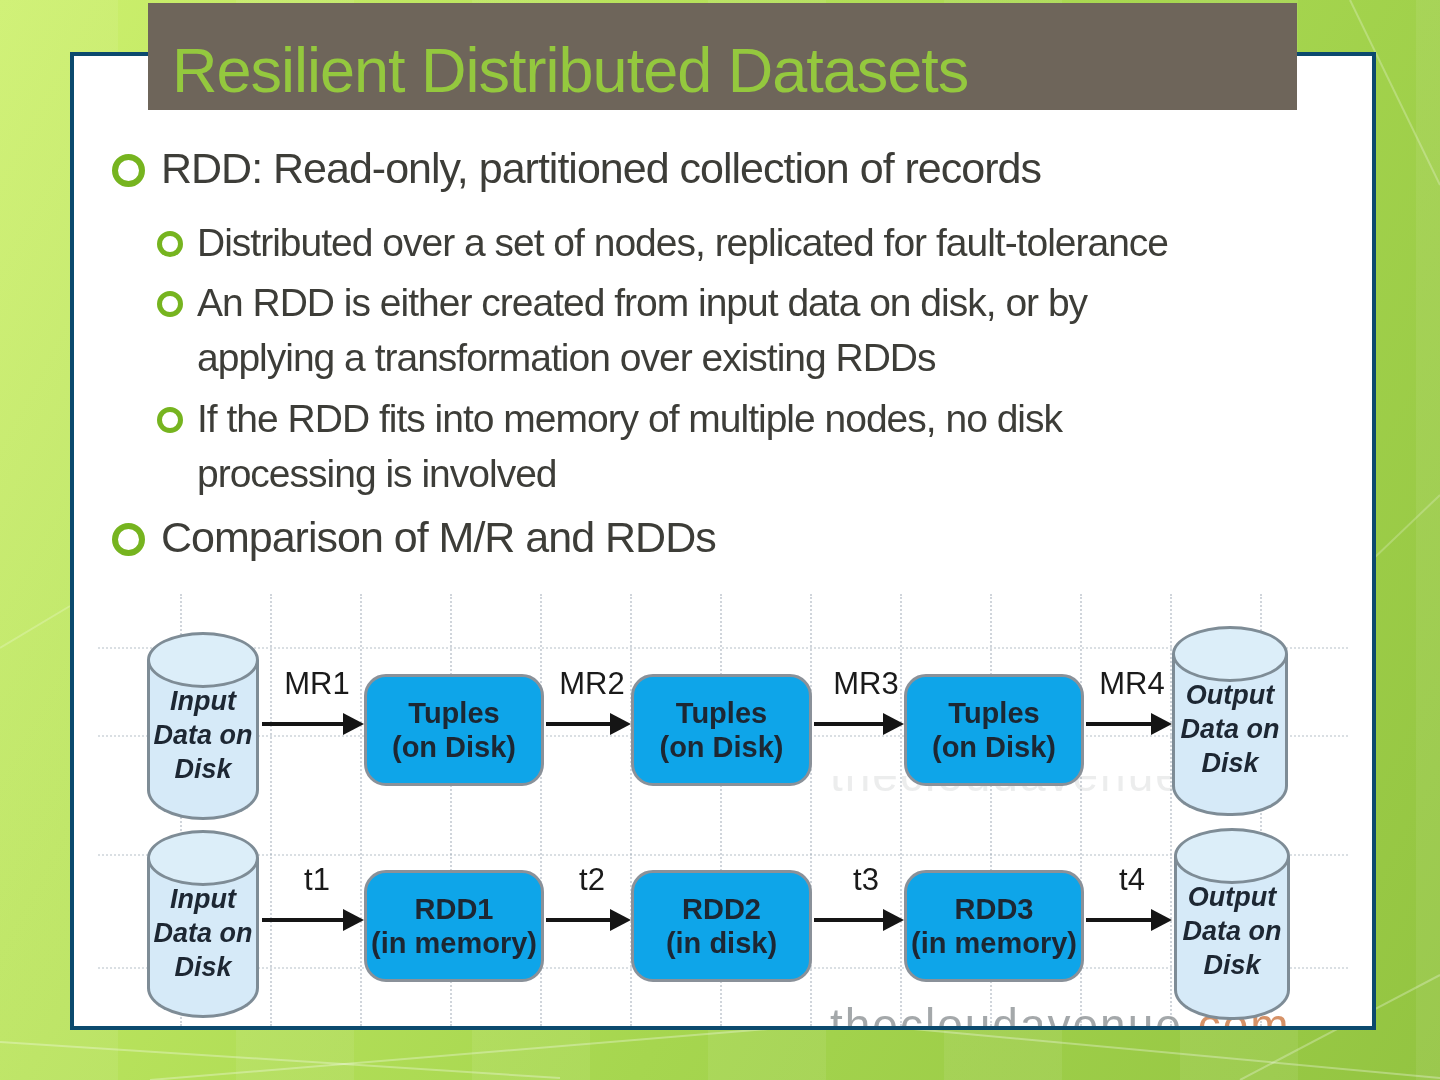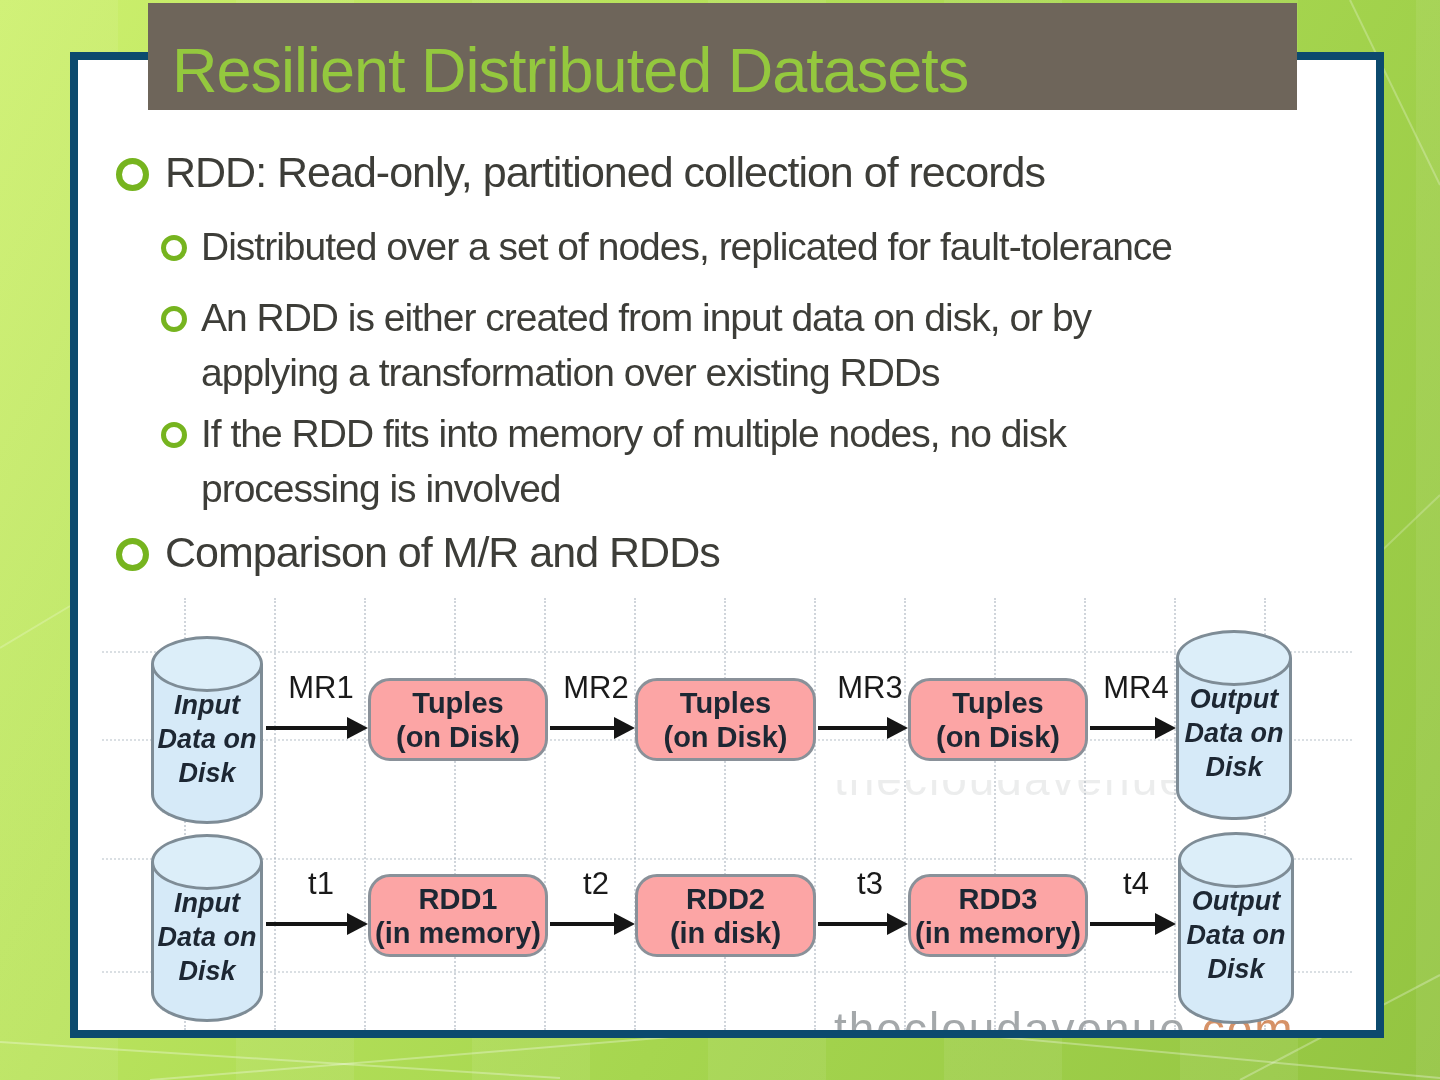--- a/index.html
+++ b/index.html
@@ -13,21 +13,21 @@
     position:absolute;inset:0;z-index:0;pointer-events:none;
     background:repeating-linear-gradient(90deg,
       rgba(255,255,255,0.07) 0 118px,
       rgba(255,255,255,0.0) 118px 236px);
   }
   .bg-lines{position:absolute;inset:0;z-index:0;pointer-events:none;}
 
   
   .card{
     position:absolute;left:70px;top:52px;width:1298px;height:970px;
-    background:#ffffff;border:8px solid #0c4a6e;z-index:1;overflow:hidden;
+    background:#ffffff;border:4px solid #0c4a6e;z-index:1;overflow:hidden;
   }
 
   
   .title-bar{
     position:absolute;left:148px;top:3px;width:1149px;height:107px;
     background:#6e655a;z-index:3;
   }
   .title-text{
     position:absolute;left:24px;bottom:8px;
     font-size:63px;line-height:1;letter-spacing:-1px;
@@ -35,21 +35,21 @@
   }
 
   
   .content{position:absolute;left:36px;top:86px;width:1246px;color:#3d3d38;z-index:2;}
   .item{display:flex;}
   .ring{flex:none;border-radius:50%;background:#fff;}
   .l1{font-size:43px;line-height:52px;letter-spacing:-1px;}
   .l1 .ring{width:21px;height:21px;border:6px solid #76b41f;margin:12px 16px 0 2px;}
   .l2{font-size:39px;line-height:55px;letter-spacing:-1px;margin-left:47px;}
   .l2 .ring{width:16px;height:16px;border:5px solid #76b41f;margin:16px 14px 0 0;}
-  .mt-a{margin-top:21px}.mt-b{margin-top:16px}.mt-c{margin-top:6px}.mt-d{margin-top:10px}
+  .mt-a{margin-top:21px}.mt-b{margin-top:5px}.mt-c{margin-top:6px}.mt-d{margin-top:10px}
 
   
   .diagram{position:absolute;left:0;top:538px;width:1298px;height:432px;overflow:hidden;z-index:2;}
   .gv{position:absolute;top:0;bottom:0;border-left:2px dotted rgba(150,162,175,0.45);z-index:0;}
   .gh{position:absolute;left:24px;right:24px;border-top:2px dotted rgba(150,162,175,0.35);z-index:0;}
 
   .cyl{position:absolute;z-index:2;font-style:italic;}
   .cyl-body{
     position:absolute;left:0;right:0;top:28px;bottom:0;background:#d6eaf8;
     border:3px solid #7e8c96;border-top:none;
@@ -58,22 +58,22 @@
   .cyl-top{
     position:absolute;left:0;right:0;top:0;height:56px;background:#dceef9;
     border:3px solid #7e8c96;border-radius:50%;box-sizing:border-box;
   }
   .cyl-label{
     position:absolute;left:0;right:0;top:52px;text-align:center;
     font-weight:bold;font-size:27px;line-height:34px;color:#1d2733;z-index:3;
   }
 
   .dbox{
-    position:absolute;width:180px;height:83px;box-sizing:border-box;
-    background:#fca5a5;border:3px solid #8a9199;border-radius:22px;
+    position:absolute;width:180px;height:112px;box-sizing:border-box;
+    background:#0ea5e9;border:3px solid #8a9199;border-radius:22px;
     display:flex;flex-direction:column;align-items:center;justify-content:center;
     font-weight:bold;font-size:29px;line-height:34px;color:#1d2733;text-align:center;z-index:2;
   }
 
   .arrow{position:absolute;height:4px;background:#151515;z-index:1;}
   .arrow::after{
     content:"";position:absolute;right:-20px;top:-9px;width:0;height:0;
     border-left:21px solid #151515;border-top:11px solid transparent;border-bottom:11px solid transparent;
   }
   .alabel{

